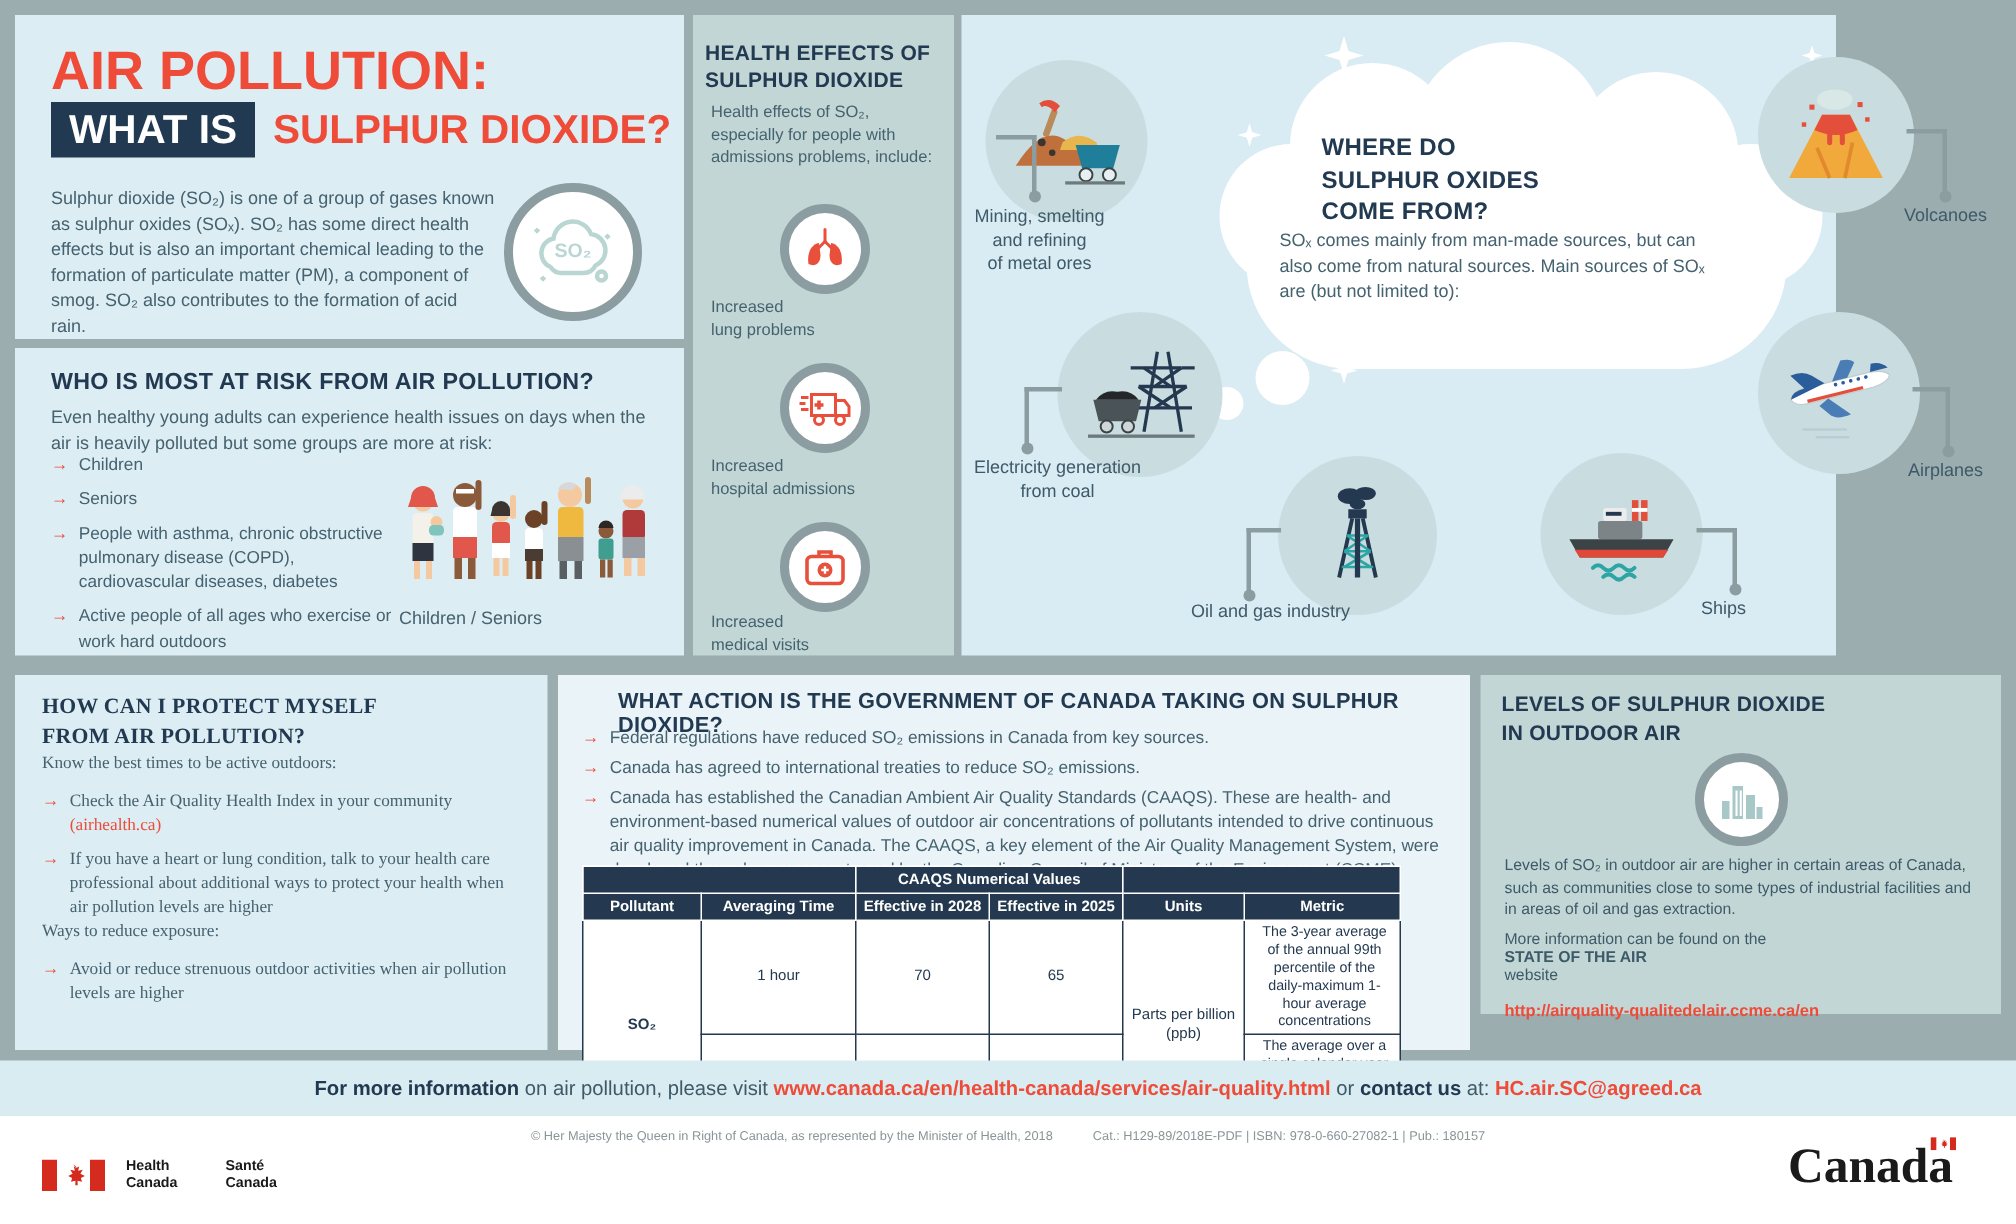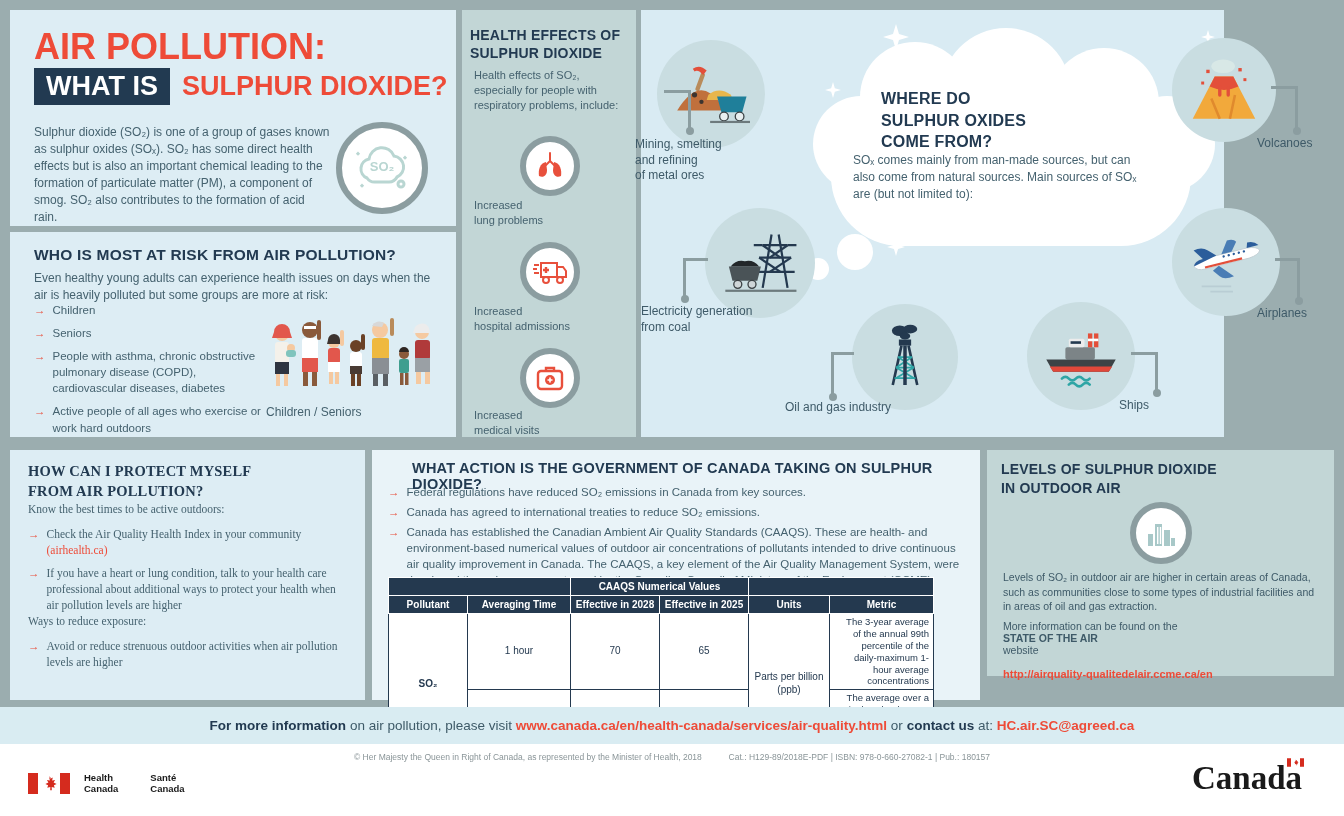--- a/index.html
+++ b/index.html
@@ -20,26 +20,26 @@
   .bullet .arr{color:#e8503c;font-weight:bold;margin-right:7px;flex:0 0 auto;}
   .link{color:#ee4b38;cursor:pointer;}
   .src-circle{position:absolute;border-radius:50%;background:#c9dde1;display:flex;align-items:center;justify-content:center;}
   .icon-ring{border-radius:50%;background:#ffffff;border:6px solid #8b9da0;display:flex;align-items:center;justify-content:center;}
   .conn{position:absolute;}
   .conn::after{content:"";position:absolute;width:8px;height:8px;border-radius:50%;background:#8b9da0;}
   .conn.tr{border-top:3px solid #8b9da0;border-right:3px solid #8b9da0;}
   .conn.tr::after{right:-5.5px;bottom:-4px;}
   .conn.tl{border-top:3px solid #8b9da0;border-left:3px solid #8b9da0;}
   .conn.tl::after{left:-5.5px;bottom:-4px;}
-  .src-label{position:absolute;color:#3e5a68;font-size:12px;line-height:1.3;text-align:left;}
+  .src-label{position:absolute;color:#3e5a68;font-size:12px;line-height:1.3;text-align:center;}
   .cloud-part{position:absolute;background:#ffffff;border-radius:50%;}
   table.caaqs{border-collapse:collapse;width:546px;font-size:10px;color:#24394f;background:#fff;}
   table.caaqs th{background:#24394f;color:#ffffff;border:1.5px solid #ffffff;font-weight:bold;padding:3px 2px;}
   table.caaqs td{border:1.8px solid #24394f;padding:2px 4px;text-align:center;line-height:1.25;}
-  table.caaqs td.metric{text-align:right;font-size:9.5px;padding-left:7px;}
+  table.caaqs td.metric{text-align:center;font-size:9.5px;padding-left:7px;}
   .sparkle{position:absolute;}
   .footer-strip{position:absolute;left:0;top:707px;width:1344px;height:37px;background:#d9ecf2;display:flex;align-items:center;justify-content:center;font-size:13.5px;color:#3e5a68;}
   .wordmark{font-family:"Liberation Serif","DejaVu Serif",serif;font-weight:600;font-size:33px;color:#1a1a1a;letter-spacing:0px;}
 </style>
 </head>
 <body>
 
 <div class="canvas">
 
   <div class="panel blue" style="left:10px;top:10px;width:446px;height:216px;">
@@ -144,21 +144,21 @@
       </svg>
     </div>
     <div class="abs body-text center" style="left:256px;top:172px;width:168px;">Children / Seniors</div>
   </div>
 
   <div class="panel teal center" style="left:462px;top:10px;width:174px;height:427px;">
     <div class="abs hd" style="left:8px;top:16px;width:158px;font-size:14px;line-height:1.3;">
       <div>HEALTH EFFECTS OF</div>
       <div>SULPHUR DIOXIDE</div>
     </div>
-    <div class="abs small-text" style="left:12px;top:58px;width:150px;">Health effects of SO₂, especially for people with respiratory problems, include:</div>
+    <div class="abs small-text" style="left:12px;top:58px;width:150px;">Health effects of SO₂, especially for people with admissions problems, include:</div>
     <div class="abs icon-ring" style="left:58px;top:126px;width:48px;height:48px;">
       <svg width="34" height="34" viewBox="0 0 34 34" fill="none" stroke="#e8503c" stroke-width="2" stroke-linecap="round">
         <path d="M17 4 v8"></path>
           <path d="M17 12 l-4 4"></path>
           <path d="M17 12 l4 4"></path>
         <path d="M13 13 C7 14 5 21 6 27 C10 29 14 27 14 21 Z" fill="#e8503c" stroke="none"></path>
         <path d="M21 13 C27 14 29 21 28 27 C24 29 20 27 20 21 Z" fill="#e8503c" stroke="none"></path>
       </svg>
     </div>
     <div class="abs small-text" style="left:12px;top:188px;width:150px;">

